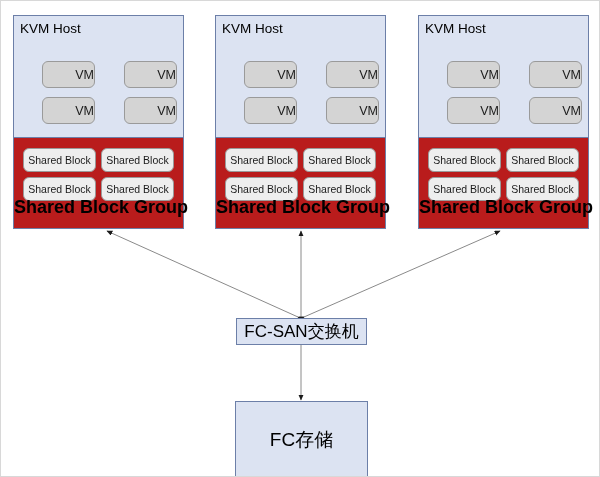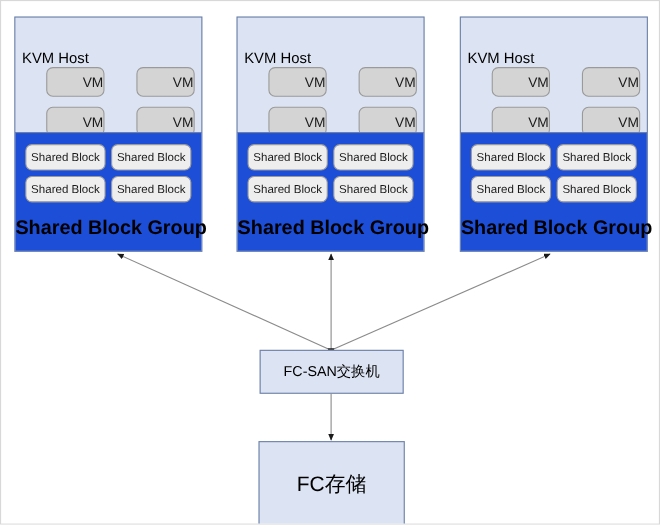--- a/index.html
+++ b/index.html
@@ -34,21 +34,20 @@
   .host-3 { left: 417px; }
 
   .host-title {
     position: absolute;
     left: 6px;
     top: 5px;
     font-size: 13.5px;
     color: #000000;
     line-height: 16px;
     white-space: nowrap;
-    margin-top: 24px;
   }
   .vm-area {
     position: absolute;
     left: 0;
     top: 31px;
     width: 100%;
     height: 79px;
   }
   .vm {
     position: absolute;
@@ -68,22 +67,22 @@
   .vm-r0 { top: 14px; }
   .vm-r1 { top: 50px; }
   .vm-c0 { left: 28px; }
   .vm-c1 { left: 110px; }
 
   .sbg {
     position: absolute;
     left: 0;
     bottom: 0;
     width: 100%;
-    height: 108px;
-    background: #1d4ed8;
+    height: 91px;
+    background: #b91c1c;
     border-top: 1px solid #6c7fa8;
     box-sizing: border-box;
   }
   .sblock {
     position: absolute;
     width: 73px;
     height: 24px;
     background: #eeeeee;
     border: 1px solid #9a9a9a;
     border-radius: 6px;
@@ -120,22 +119,22 @@
     box-sizing: border-box;
     display: flex;
     align-items: center;
     justify-content: center;
     color: #000000;
   }
   .switch-node {
     left: 235px;
     top: 317px;
     width: 131px;
-    height: 40px;
-    font-size: 13px;
+    height: 27px;
+    font-size: 17px;
   }
   .storage-node {
     left: 234px;
     top: 400px;
     width: 133px;
     height: 78px;
     font-size: 19px;
   }
 
   

